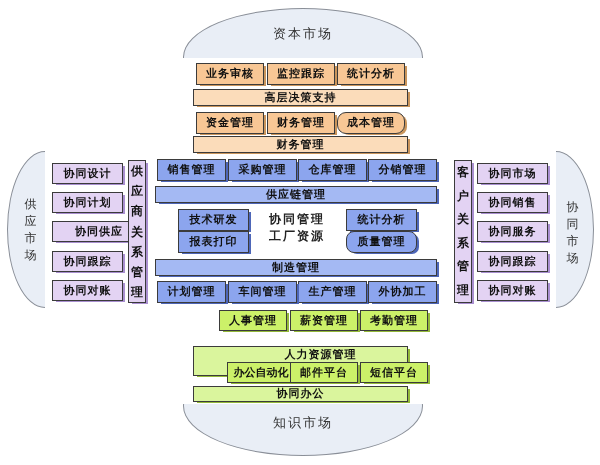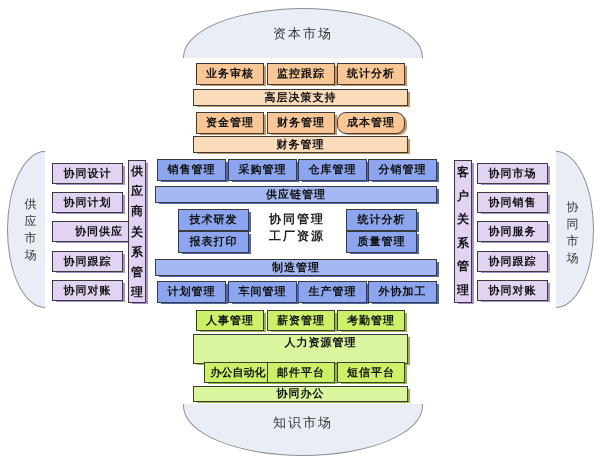--- a/index.html
+++ b/index.html
@@ -24,21 +24,21 @@
   
   .cell{
     position:absolute;box-sizing:border-box;border:1px solid #3b3b3b;
     font-size:11px;font-weight:bold;color:#111;text-align:center;
     letter-spacing:1px;overflow:hidden;white-space:nowrap;
   }
   .orange{background:var(--c-orange,#f8c795);box-shadow:3px 2px 0 -1px #c9955c;}
   .orangebar{background:var(--c-orangebar,#fbdcba);box-shadow:3px 2px 0 -1px #c9955c;}
   .blue{background:var(--c-blue,#8ca5ee);box-shadow:3px 2px 0 -1px #4d66b8;}
   .bluebar{background:var(--c-bluebar,#a4b9f3);box-shadow:3px 2px 0 -1px #4d66b8;}
-  .green{background:var(--c-green,#ccf169);box-shadow:3px 2px 0 -1px #93b83a;}
+  .green{background:var(--c-green,#ccf169);box-shadow:3px 2px 0 -1px #93b83a;margin-left:23px;}
   .greenbar{background:var(--c-greenbar,#daf59d);box-shadow:3px 2px 0 -1px #93b83a;}
   .purple{background:var(--c-purple,#e3d3f3);box-shadow:3px 2px 0 -1px #a98fd0;}
   .vbar{
     position:absolute;box-sizing:border-box;border:1px solid #3b3b3b;
     background:var(--c-purple,#e3d3f3);box-shadow:3px 2px 0 -1px #a98fd0;
     font-size:12px;font-weight:bold;color:#111;text-align:center;
     word-break:break-all;overflow:hidden;
   }
   .core-text{
     position:absolute;font-size:12px;font-weight:bold;color:#222;
@@ -86,32 +86,32 @@
   <div class="cell blue" style="left:368px;top:159px;width:69px;height:22px;line-height:20px;">分销管理</div>
   <div class="cell bluebar" style="left:155px;top:186px;width:282px;height:17px;line-height:15px;">供应链管理</div>
 
   <div class="cell blue" style="left:178px;top:209px;width:71px;height:22px;line-height:20px;">技术研发</div>
   <div class="cell blue" style="left:178px;top:231px;width:71px;height:22px;line-height:20px;">报表打印</div>
   <div class="core-text" style="left:254px;top:211px;width:86px;">
     <div>协同管理</div>
     <div>工厂资源</div>
   </div>
   <div class="cell blue" style="left:346px;top:209px;width:71px;height:22px;line-height:20px;">统计分析</div>
-  <div class="cell blue" style="left:346px;top:231px;width:71px;height:22px;line-height:20px;">质量管理</div>
+  <div class="cell blue" style="left:346px;top:231px;width:71px;height:22px;line-height:20px;border-radius:8px;">质量管理</div>
 
   <div class="cell bluebar" style="left:155px;top:259px;width:282px;height:17px;line-height:15px;">制造管理</div>
   <div class="cell blue" style="left:157px;top:281px;width:69px;height:22px;line-height:20px;">计划管理</div>
   <div class="cell blue" style="left:298px;top:281px;width:69px;height:22px;line-height:20px;">生产管理</div>
   <div class="cell blue" style="left:228px;top:281px;width:69px;height:22px;line-height:20px;">车间管理</div>
   <div class="cell blue" style="left:368px;top:281px;width:69px;height:22px;line-height:20px;">外协加工</div>
 
   <div class="cell green" style="left:196px;top:310px;width:68px;height:21px;line-height:19px;">人事管理</div>
   <div class="cell green" style="left:267px;top:310px;width:68px;height:21px;line-height:19px;">薪资管理</div>
   <div class="cell green" style="left:337px;top:310px;width:68px;height:21px;line-height:19px;">考勤管理</div>
-  <div class="cell greenbar" style="left:193px;top:334px;width:215px;height:30px;line-height:15px;padding-left:40px;">人力资源管理</div>
+  <div class="cell greenbar" style="left:193px;top:346px;width:215px;height:30px;line-height:15px;padding-left:40px;">人力资源管理</div>
 
   <div class="cell green" style="left:204px;top:362px;width:68px;height:21px;line-height:19px;letter-spacing:0;">办公自动化</div>
   <div class="cell green" style="left:267px;top:362px;width:68px;height:21px;line-height:19px;">邮件平台</div>
   <div class="cell green" style="left:337px;top:362px;width:68px;height:21px;line-height:19px;">短信平台</div>
   <div class="cell greenbar" style="left:193px;top:386px;width:215px;height:16px;line-height:14px;">协同办公</div>
 
   <div class="cell purple" style="left:52px;top:163px;width:71px;height:21px;line-height:19px;">协同设计</div>
   <div class="cell purple" style="left:52px;top:192px;width:71px;height:21px;line-height:19px;">协同计划</div>
   <div class="cell purple" style="left:52px;top:221px;width:94px;height:21px;line-height:19px;">协同供应</div>
   <div class="cell purple" style="left:52px;top:251px;width:71px;height:21px;line-height:19px;">协同跟踪</div>

